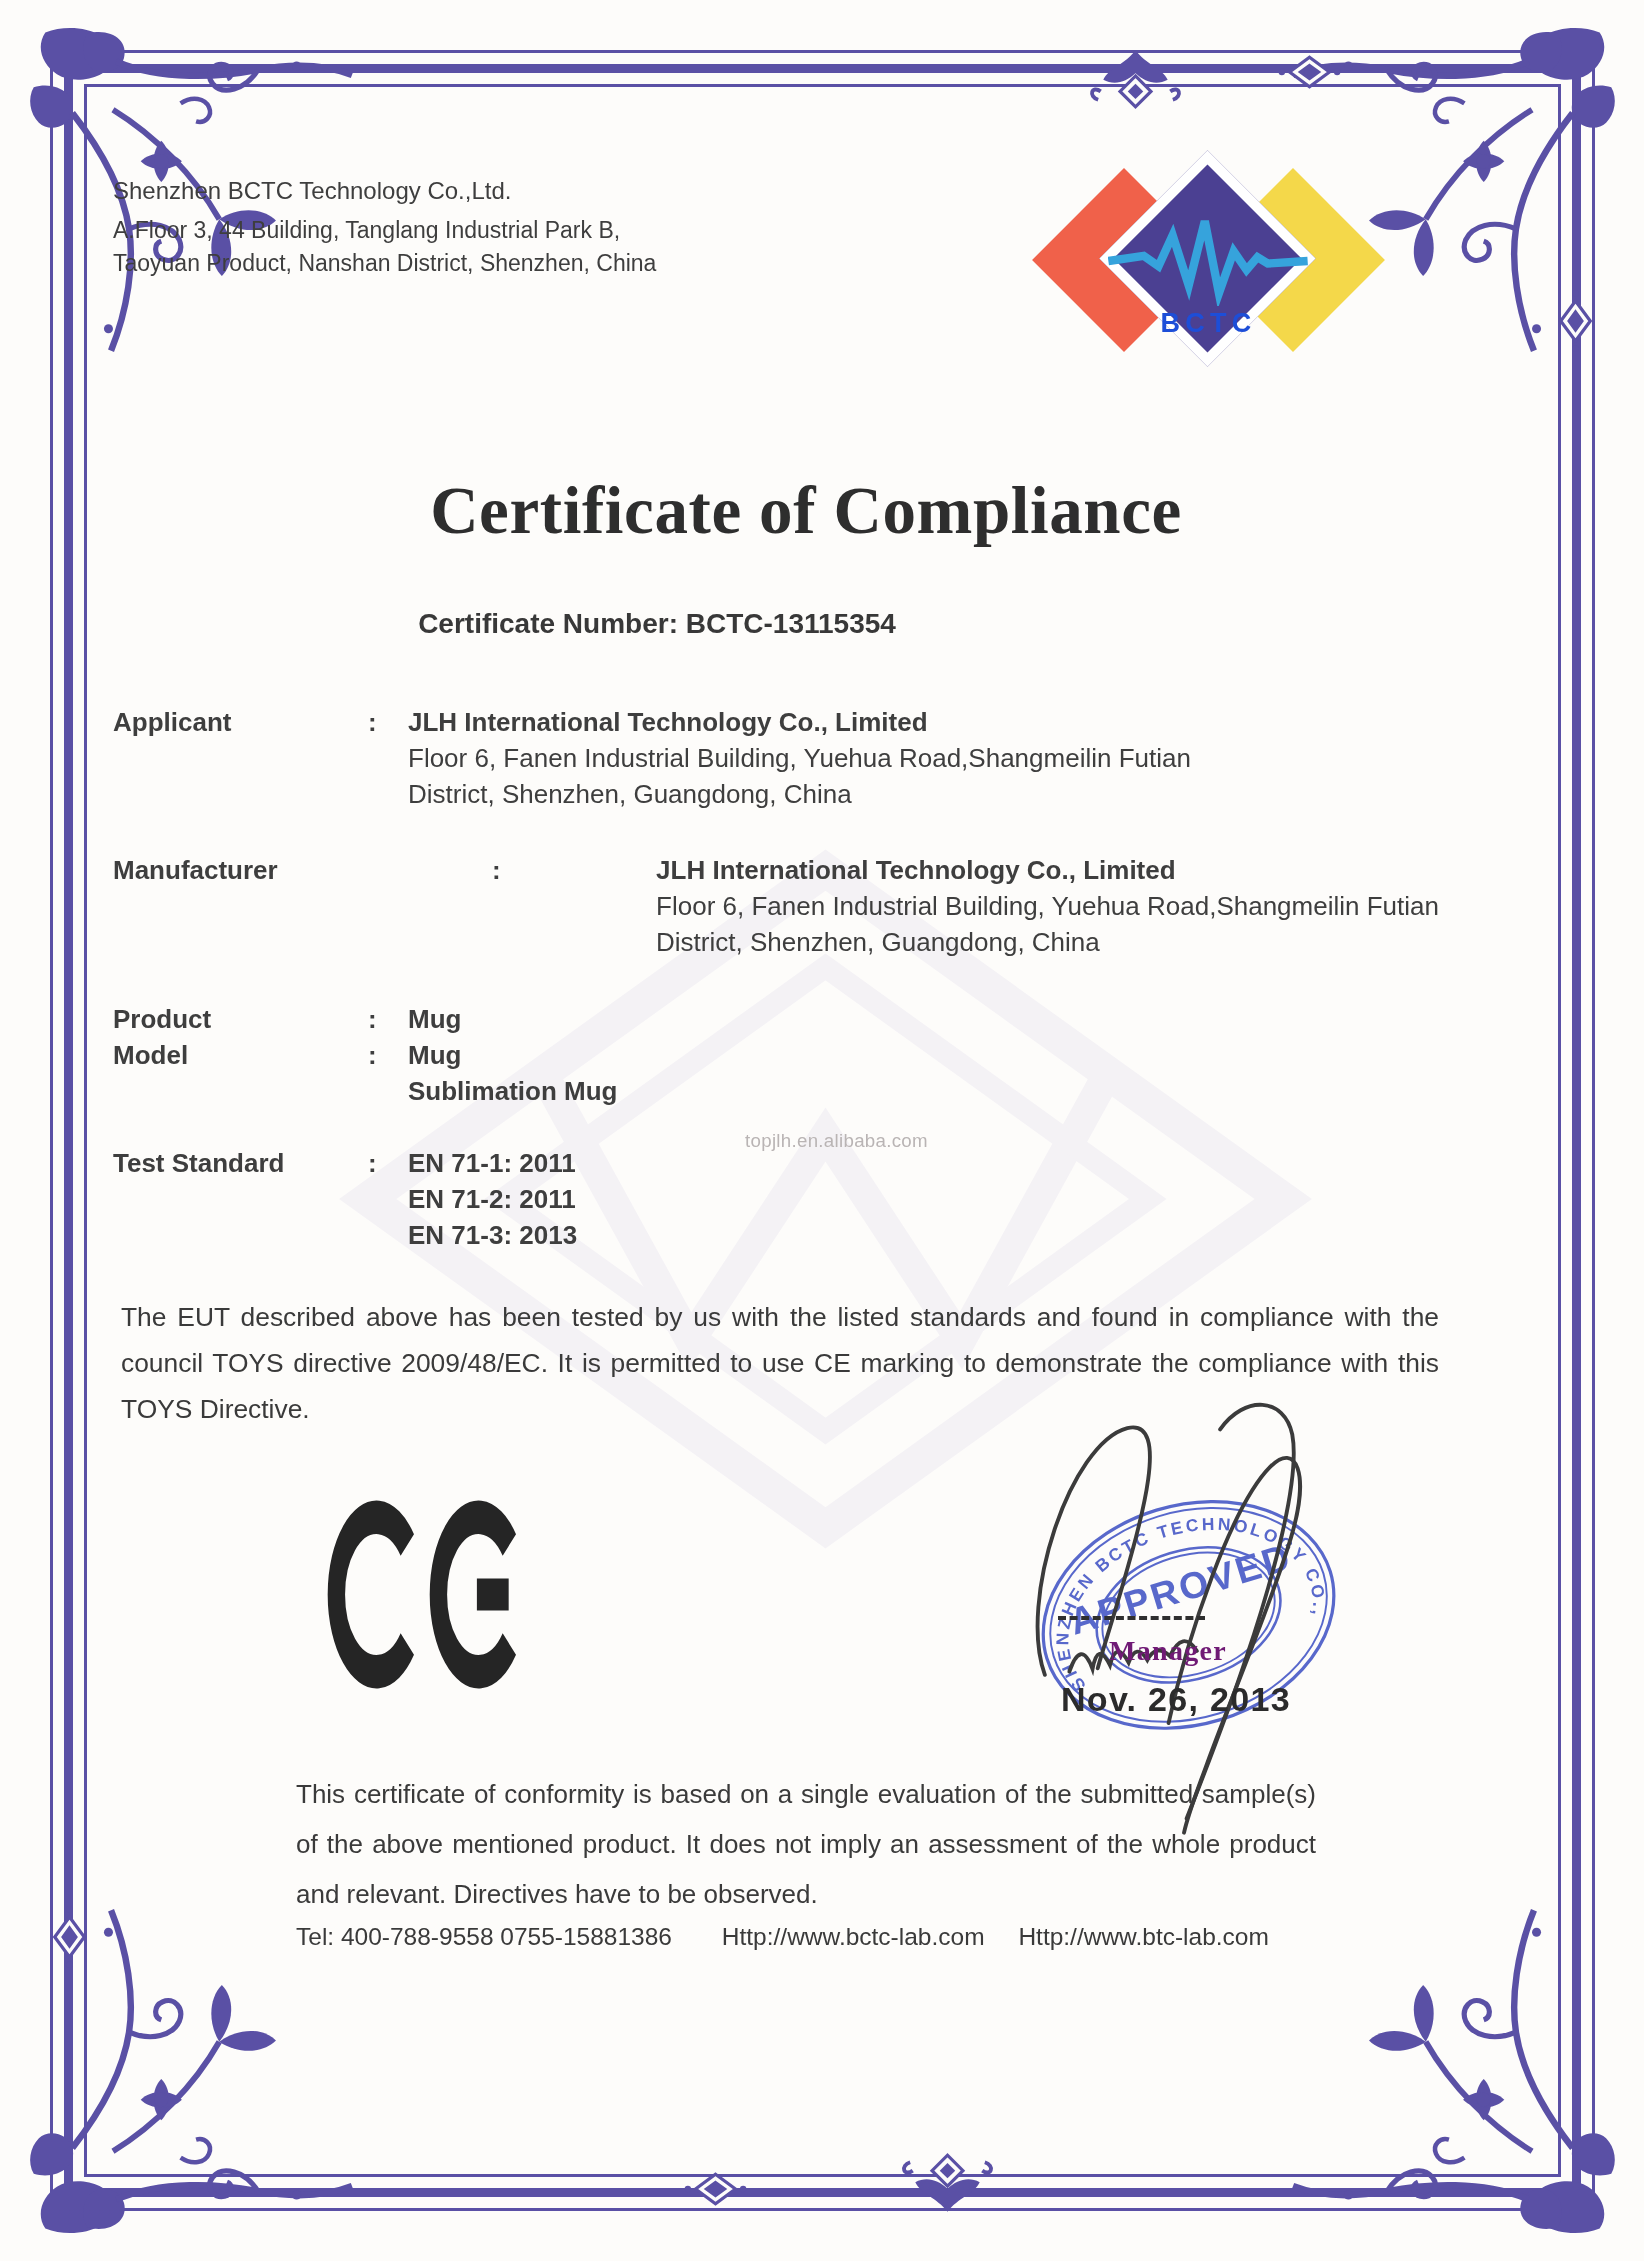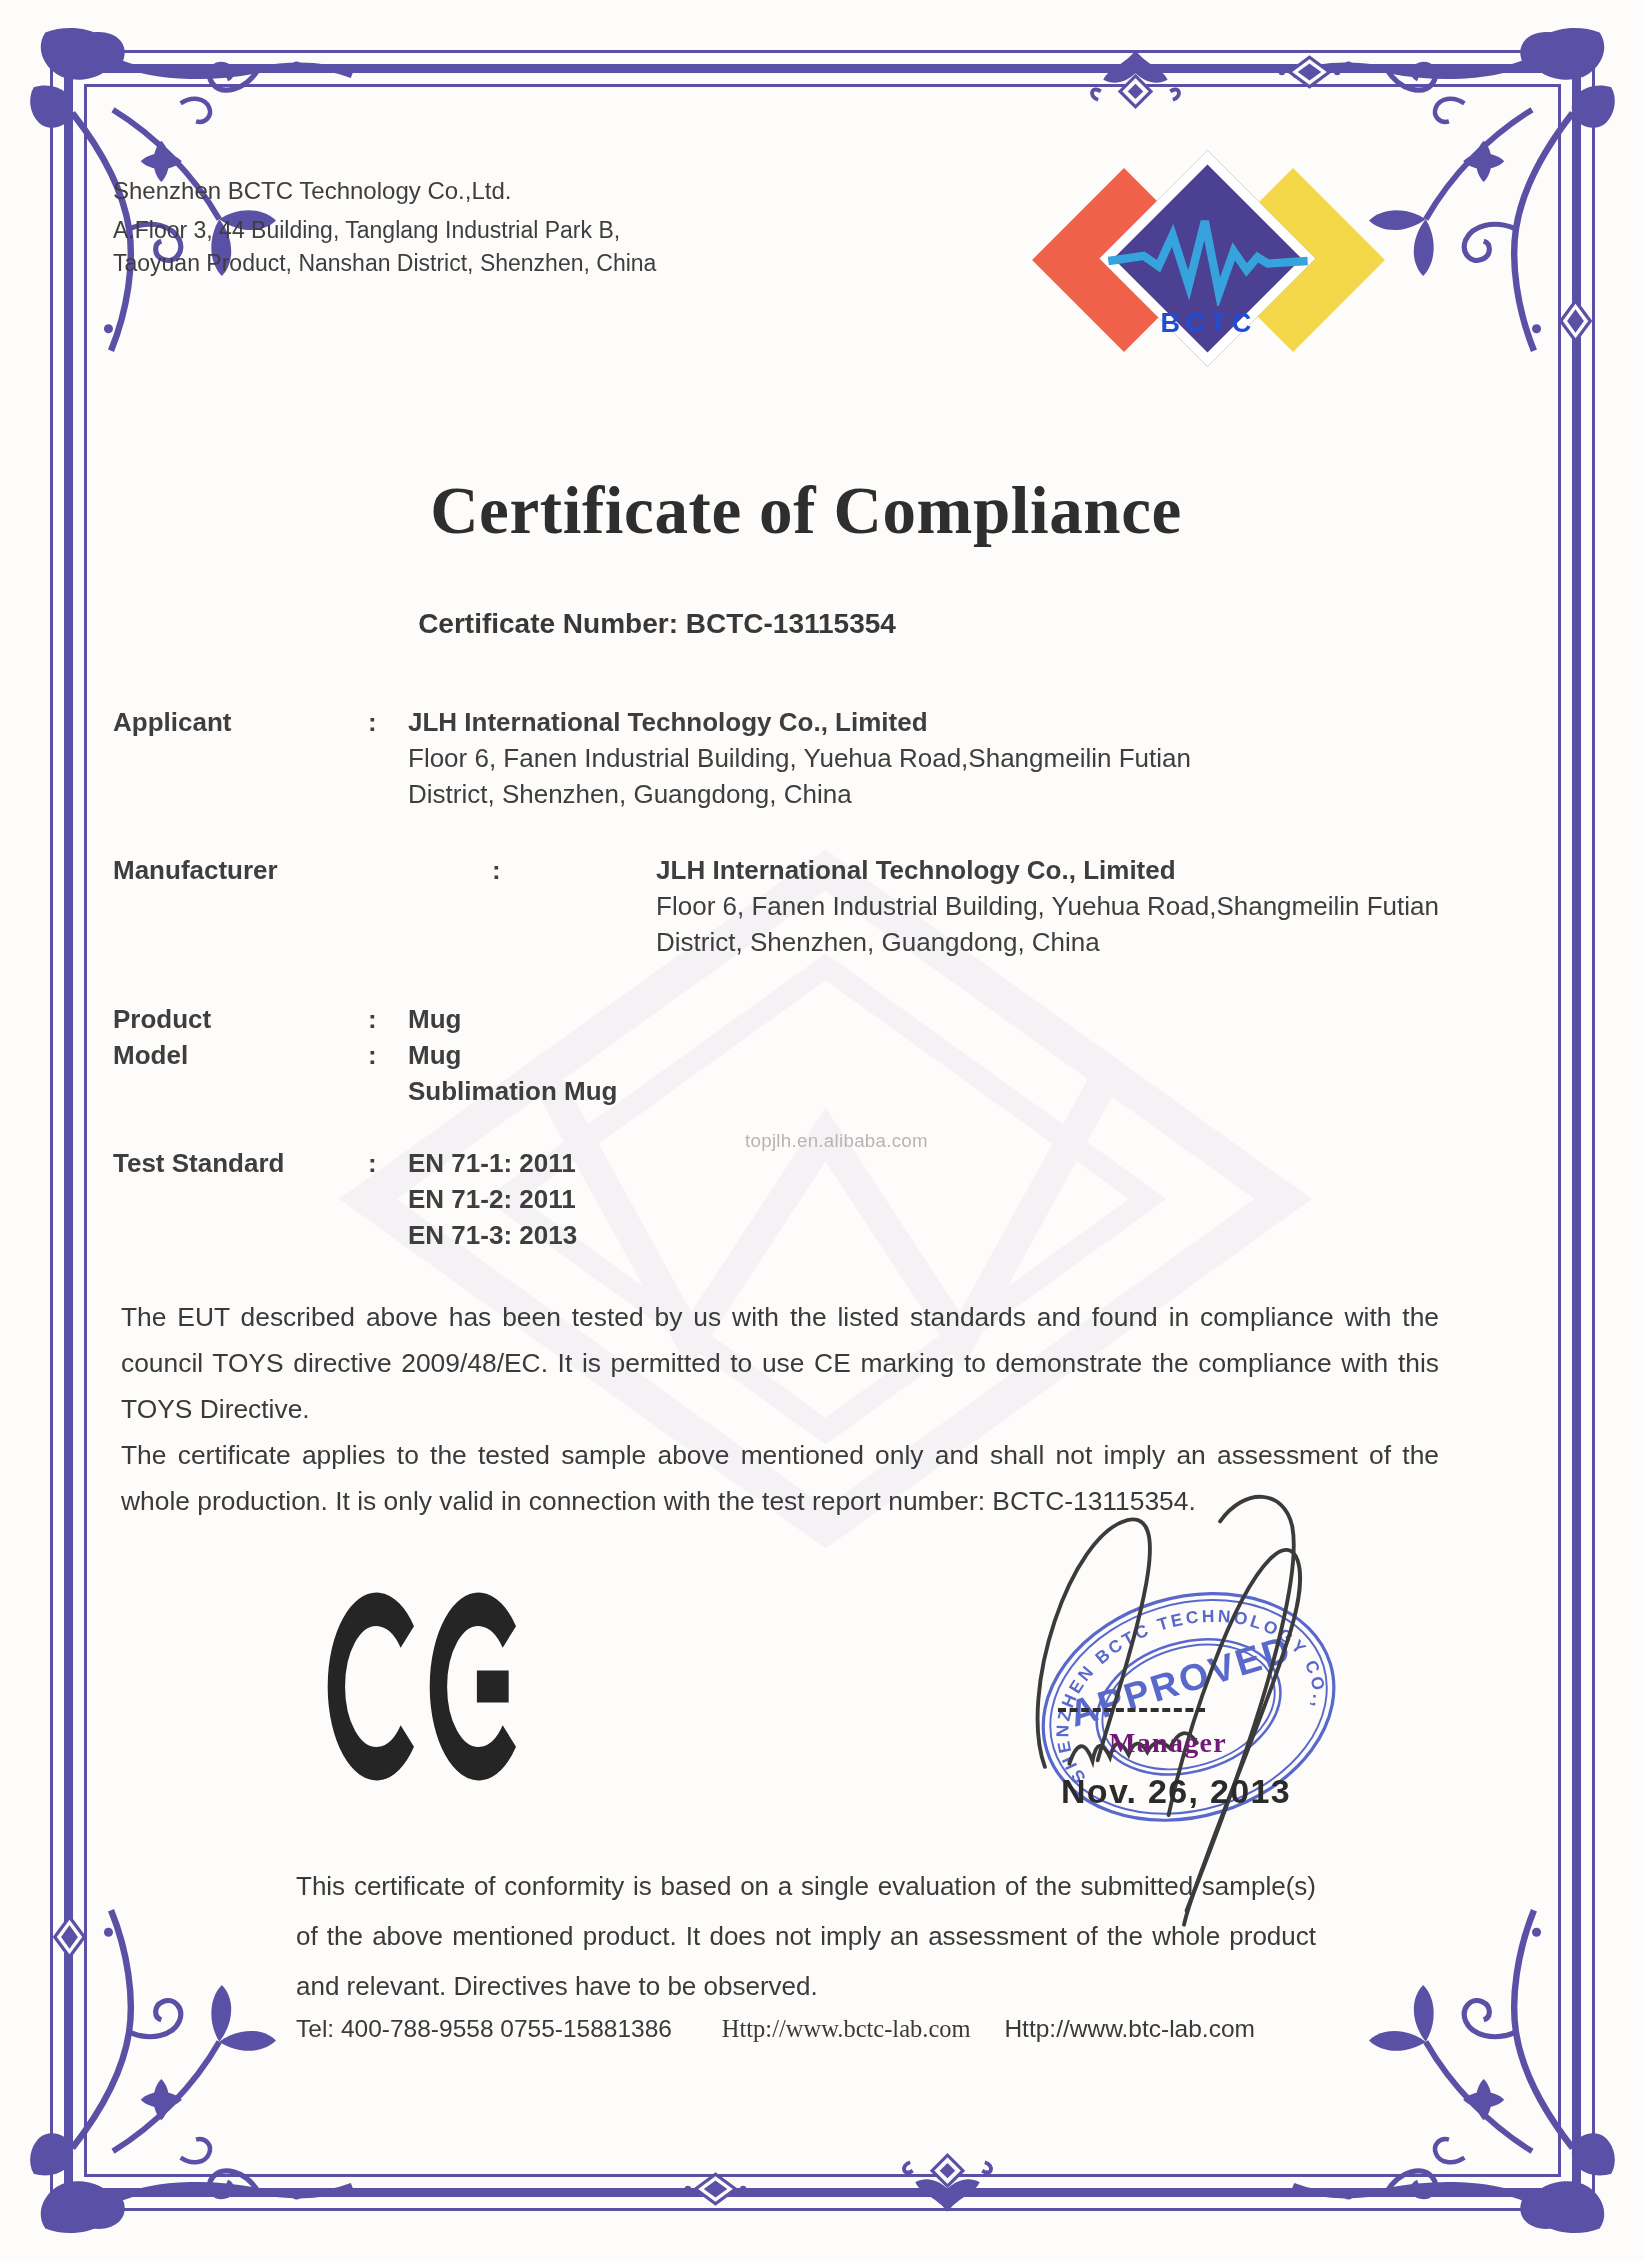--- a/index.html
+++ b/index.html
@@ -57,21 +57,21 @@
   .band{position:relative;height:326px;margin-top:11.6px;}
   .ce{position:absolute;left:213px;top:55px;}
   .sig-stamp{position:absolute;left:861px;top:-55px;}
   .dashline{position:absolute;left:945px;top:173px;width:147px;border-bottom:4.5px dashed #2f2f2f;}
   .manager{position:absolute;left:996px;top:192px;font-family:"Liberation Serif",serif;
     font-weight:bold;font-size:28px;color:#701a75;letter-spacing:1.3px;}
   .apprdate{position:absolute;left:948px;top:237px;font-size:34px;font-weight:bold;color:#2b2b2b;letter-spacing:1.3px;}
   
   .f-para{margin-left:183px;width:1020px;font-size:26px;line-height:50px;text-align:justify;color:#3a3a3a;}
   .f-tel{margin-left:183px;margin-top:3.9px;font-size:24.5px;color:#3a3a3a;}
-  .f-tel .u1{margin-left:43px;font-family:Liberation Serif, serif;} .f-tel .u2{margin-left:27px;}
+  .f-tel .u1{margin-left:43px;} .f-tel .u2{margin-left:27px;}
 </style>
 </head>
 <body>
 
 <div class="page">
 
   <svg class="wm-big" width="1109" height="722" viewBox="0 0 1720 1120">
     <g fill="none" stroke="#edeaf2" stroke-width="52">
       <path d="M860 50 L1570 560 L860 1070 L150 560 Z"></path>
       <path d="M430 380 L650 780 L860 460 L1070 780 L1290 380" stroke-width="46"></path>
@@ -279,21 +279,20 @@
         <div class="fvals">
           <div class="fv b">EN 71-1: 2011</div>
           <div class="fv b">EN 71-2: 2011</div>
           <div class="fv b">EN 71-3: 2013</div>
         </div>
       </div>
     </div>
 
     <div class="bodytext">
       <p>The EUT described above has been tested by us with the listed standards and found in compliance with the council TOYS directive 2009/48/EC. It is permitted to use CE marking to demonstrate the compliance with this TOYS Directive.</p>
-      <p>The certificate applies to the tested sample above mentioned only and shall not imply an assessment of the whole production. It is only valid in connection with the test report number: BCTC-13115354.</p>
     </div>
 
     <div class="band">
 
       <svg class="ce" width="213" height="193" viewBox="0 0 330 300">
         <g transform="scale(0.52,1)" fill="none" stroke="#252525" stroke-width="52">
           <path d="M 242 73 A 120 120 0 1 0 242 227"></path>
           <path d="M 547 73 A 120 120 0 1 0 547 227"></path>
           <path d="M 450 150 L 545 150" stroke-width="50"></path>
         </g>

